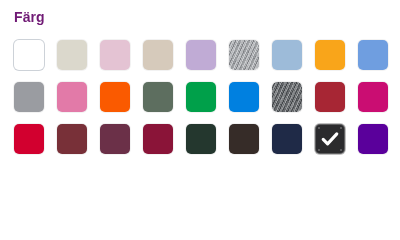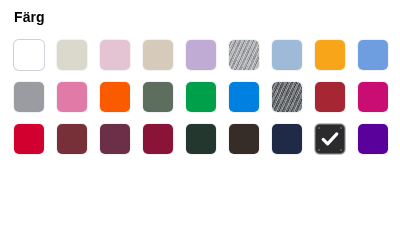--- a/index.html
+++ b/index.html
@@ -21,21 +21,21 @@
     height: 172px;
     box-sizing: border-box;
   }
   #picker-title {
     position: absolute;
     left: 14px;
     top: 9px;
     font-size: 14px;
     line-height: 16px;
     font-weight: 700;
-    color: #000000;
+    color: #701a75;
     letter-spacing: 0.1px;
     white-space: nowrap;
   }
   #swatch-grid {
     position: absolute;
     left: 14px;
     top: 40px;
     width: 374px;
     display: grid;
     grid-template-columns: repeat(9, 30px);

